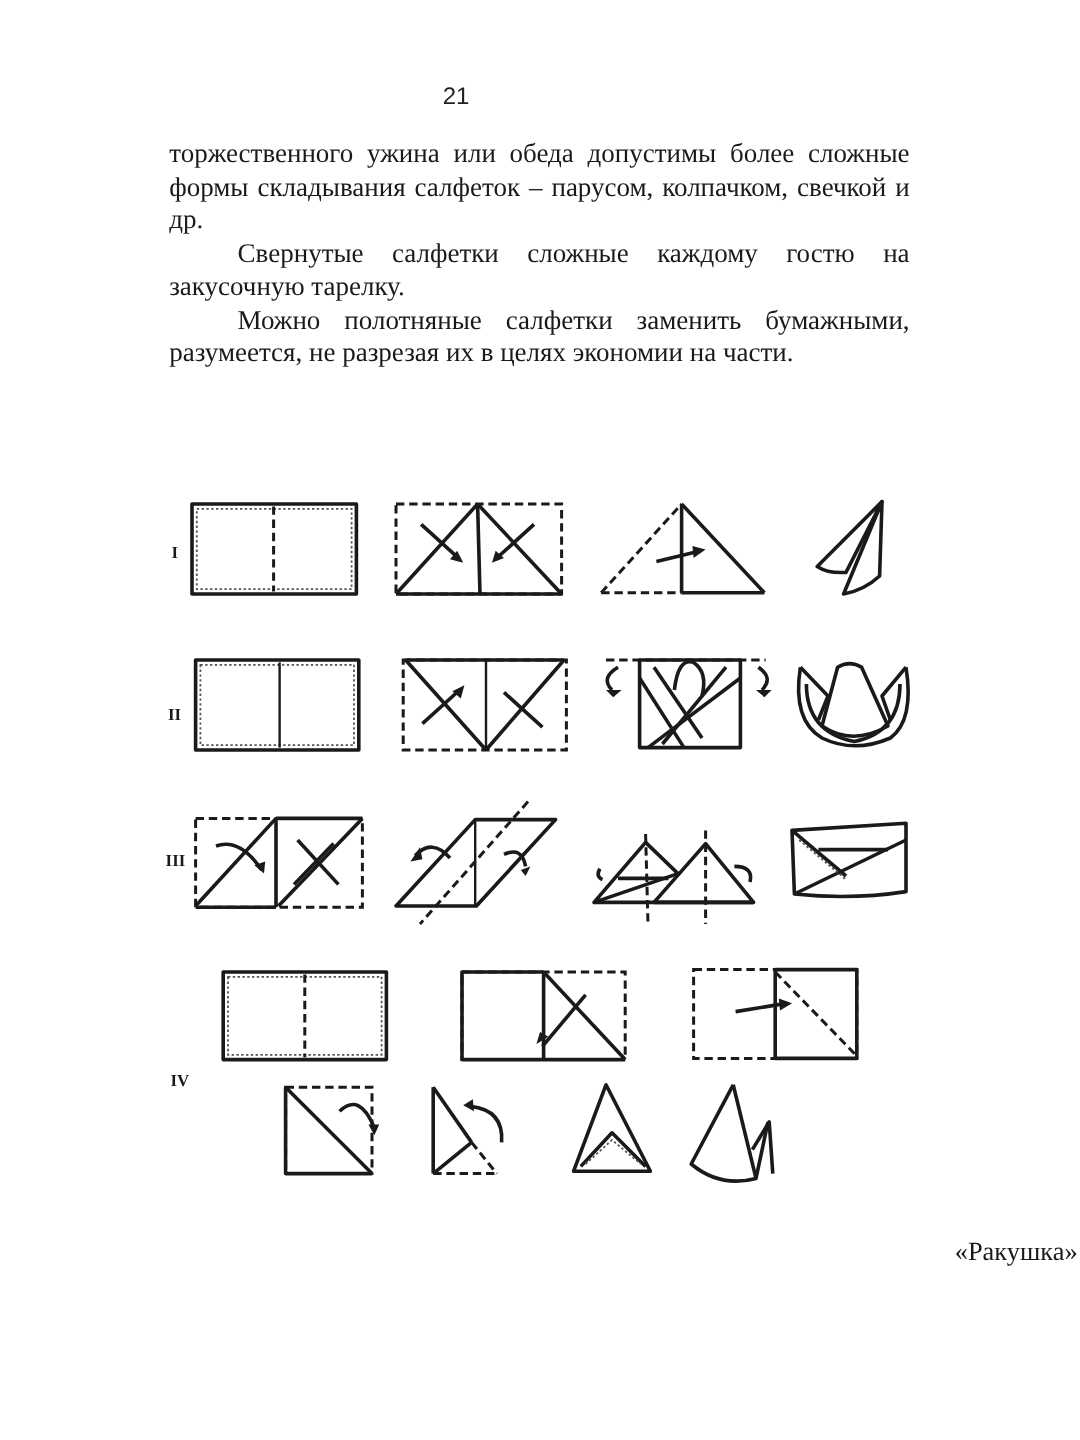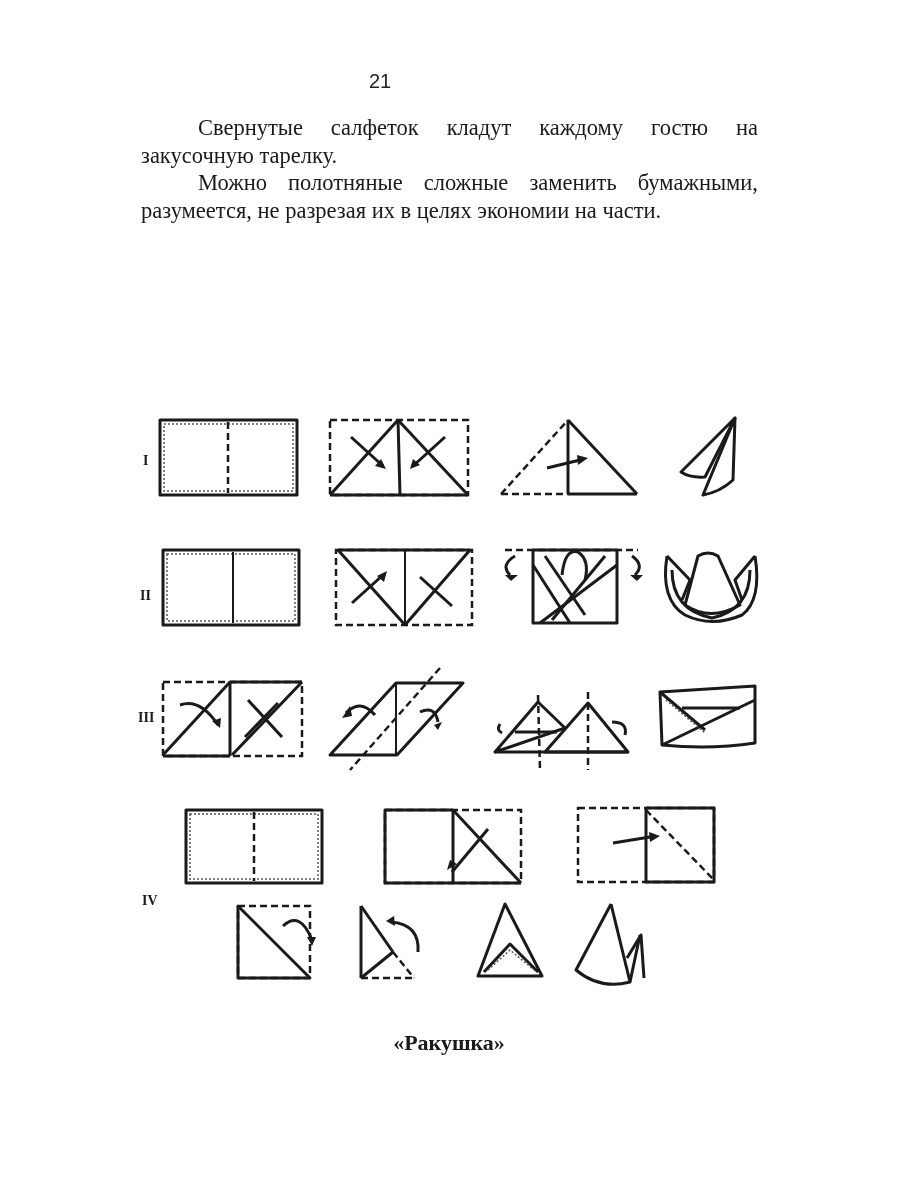--- a/index.html
+++ b/index.html
@@ -2,37 +2,38 @@
 <html><head>
 <meta charset="utf-8">
 <style>
   html, body { margin: 0; padding: 0; background: #ffffff; }
   body { width: 900px; height: 1200px; position: relative; overflow: hidden; font-family: "Liberation Serif", serif; color: #1a1a1a; }
   .page-number { position: absolute; top: 70px; left: 0; width: 760px; text-align: center; font-family: "Liberation Sans", sans-serif; font-size: 20px; color: #222; }
   .body-text { position: absolute; left: 141px; top: 114px; width: 617px; font-size: 22.5px; line-height: 27.7px; }
   .body-text p { margin: 0; text-align: justify; text-align-last: left; }
   .body-text p.indent { text-indent: 57px; }
   .figure { position: absolute; left: 0; top: 0; width: 900px; height: 1200px; }
-  .caption { position: absolute; top: 1030px; left: 0; width: 898px; text-align: center; font-weight: bold; font-size: 22px; color: #1a1a1a; }
+  .caption { position: absolute; top: 1030px; left: 0; width: 898px; text-align: right; font-weight: normal; font-size: 22px; color: #1a1a1a; }
   svg .solid { stroke: #1a1a1a; stroke-width: 3; fill: none; stroke-linejoin: round; }
   svg .thin { stroke: #1a1a1a; stroke-width: 2; fill: none; }
   svg .dash { stroke: #1a1a1a; stroke-width: 2.5; fill: none; stroke-dasharray: 7 4; }
   svg .dot { stroke: #555; stroke-width: 1.5; fill: none; stroke-dasharray: 2 2; }
   svg .arrow { stroke: #1a1a1a; stroke-width: 3; fill: none; }
   svg .fill { fill: #1a1a1a; stroke: none; }
   svg .label { font-family: "Liberation Serif", serif; font-weight: bold; font-size: 14px; fill: #1a1a1a; }
 </style>
 </head>
 <body>
 
 <div class="page-number">21</div>
 
 <div class="body-text">
-  <p class="indent">Свернутые салфеток кладут каждому гостю на закусочную тарелку.</p>
-  <p class="indent">Можно полотняные сложные заменить бумажными, разумеется, не разрезая их в целях экономии на части.</p>
+  <p>торжественного ужина или обеда допустимы более сложные формы складывания салфеток – парусом, колпачком, свечкой и др.</p>
+  <p class="indent">Свернутые салфетки сложные каждому гостю на закусочную тарелку.</p>
+  <p class="indent">Можно полотняные салфетки заменить бумажными, разумеется, не разрезая их в целях экономии на части.</p>
 </div>
 
 <svg class="figure" width="900" height="1200" viewBox="0 0 900 1200" xmlns="http://www.w3.org/2000/svg">
 
   <g>
     <text class="label" x="143" y="465">I</text>
 
     <g>
       <rect class="solid" x="160" y="420" width="137" height="75"></rect>
       <rect class="dot" x="164" y="424" width="129" height="67"></rect>

